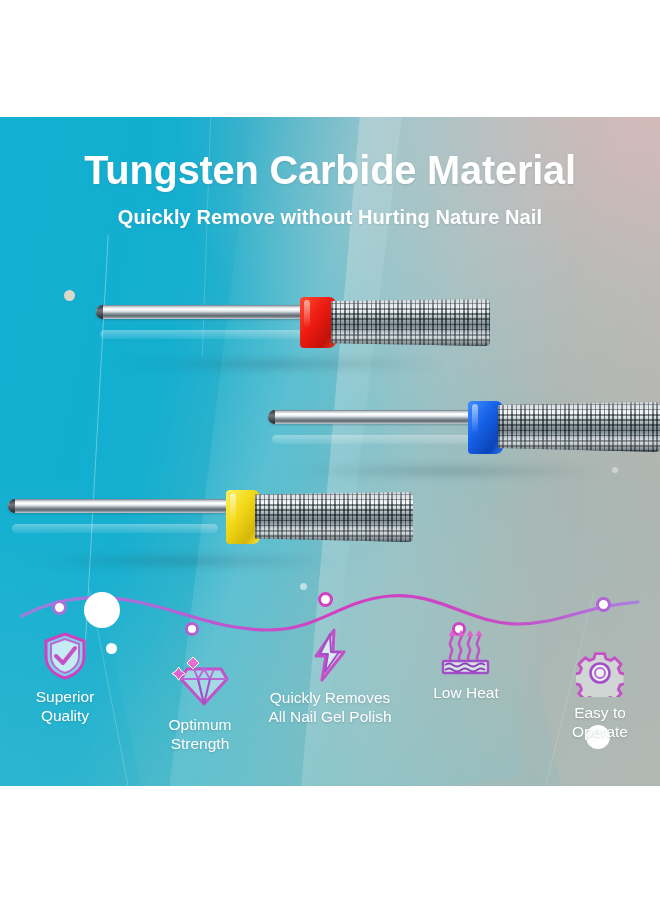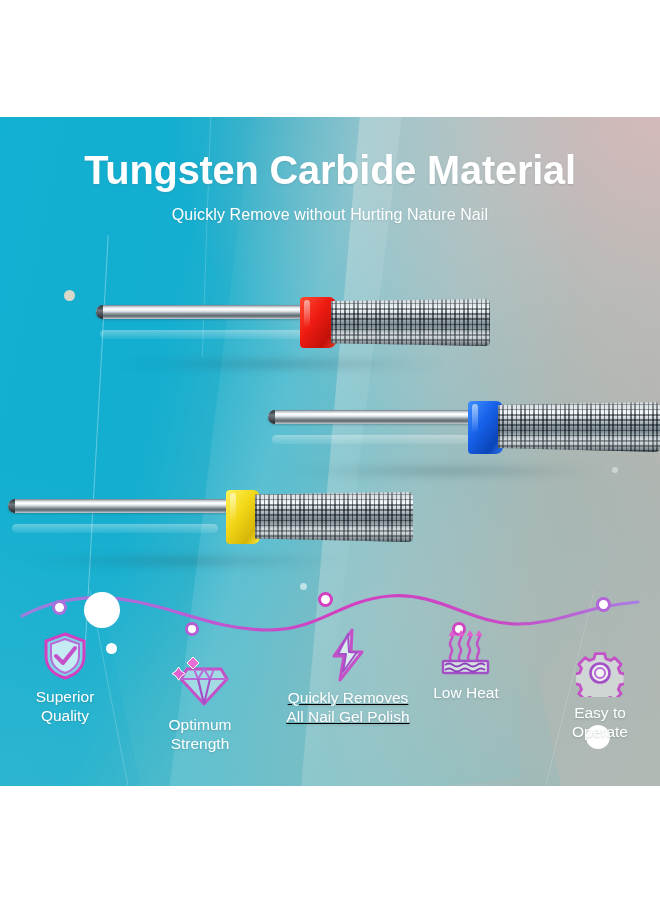--- a/index.html
+++ b/index.html
@@ -40,21 +40,21 @@
 
   
   .headline{
     position:absolute;left:0;top:150px;width:660px;text-align:center;
     font-size:41px;font-weight:bold;color:#ffffff;letter-spacing:-.2px;
     line-height:1;transform:scaleX(.97);transform-origin:center;
     text-shadow:0 1px 2px rgba(90,110,120,.25);white-space:nowrap;
   }
   .subhead{
     position:absolute;left:0;top:206px;width:660px;text-align:center;
-    font-size:16px;font-weight:normal;color:#ffffff;letter-spacing:.1px;
+    font-size:20px;font-weight:bold;color:#ffffff;letter-spacing:.1px;
     text-shadow:0 1px 2px rgba(90,110,120,.22);white-space:nowrap;
   }
 
   
   .bit{position:absolute;}
   .shank{
     position:absolute;height:14px;border-radius:7px;
     background:linear-gradient(to bottom,
       #6e7780 0%, #b9c2c8 10%, #f4f7f8 24%, #ffffff 33%,
       #d9e0e4 46%, #8d979e 62%, #5c666d 78%, #9aa4aa 92%, #c9d0d4 100%);
@@ -199,21 +199,21 @@
         <path d="M16 12 H50 L56 22 L33 47 L10 22 Z" fill="rgba(255,255,255,.42)" stroke="#c451c8" stroke-width="3" stroke-linejoin="round"></path>
         <path d="M10 22 H56 M23 12 L27 22 L33 47 M43 12 L39 22 M27 22 L33 12 L39 22" fill="none" stroke="#b76ad8" stroke-width="2"></path>
         <path d="M27 22 L33 47 L39 22" fill="none" stroke="#a24fc8" stroke-width="2"></path>
         <path d="M5 14 l2.6 -4 l2.6 4 l4 2.6 l-4 2.6 l-2.6 4 l-2.6 -4 l-4 -2.6 Z" fill="#e25fd0" stroke="#ffffff" stroke-width="1"></path>
         <path d="M19 3 l3 -3 l3 3 l3 3 l-3 3 l-3 3 l-3 -3 l-3 -3 Z" fill="#e76ed6" stroke="#ffffff" stroke-width="1"></path>
       </svg>
       <div class="f-label">Optimum
 Strength</div>
     </div>
 
-    <div class="feature" style="left:266px;top:511px;width:164px;text-decoration:underline;">
+    <div class="feature" style="left:248px;top:511px;width:164px;">
       <svg class="f-icon" width="40" height="54" viewBox="0 0 40 54">
         <path d="M24 2 L6 28 H16 L12 52 L34 24 H23 Z" fill="rgba(255,255,255,.45)" stroke="#c451c8" stroke-width="3" stroke-linejoin="round"></path>
         <path d="M20 6 L10 26 H18 L15 44 L29 24 H21 Z" fill="rgba(255,255,255,.35)" stroke="#a24fc8" stroke-width="2" stroke-linejoin="round"></path>
       </svg>
       <div class="f-label">Quickly Removes
 All Nail Gel Polish</div>
     </div>
 
     <div class="feature" style="left:408px;top:510px;width:116px;">
       <svg class="f-icon" width="56" height="50" viewBox="0 0 56 50">

